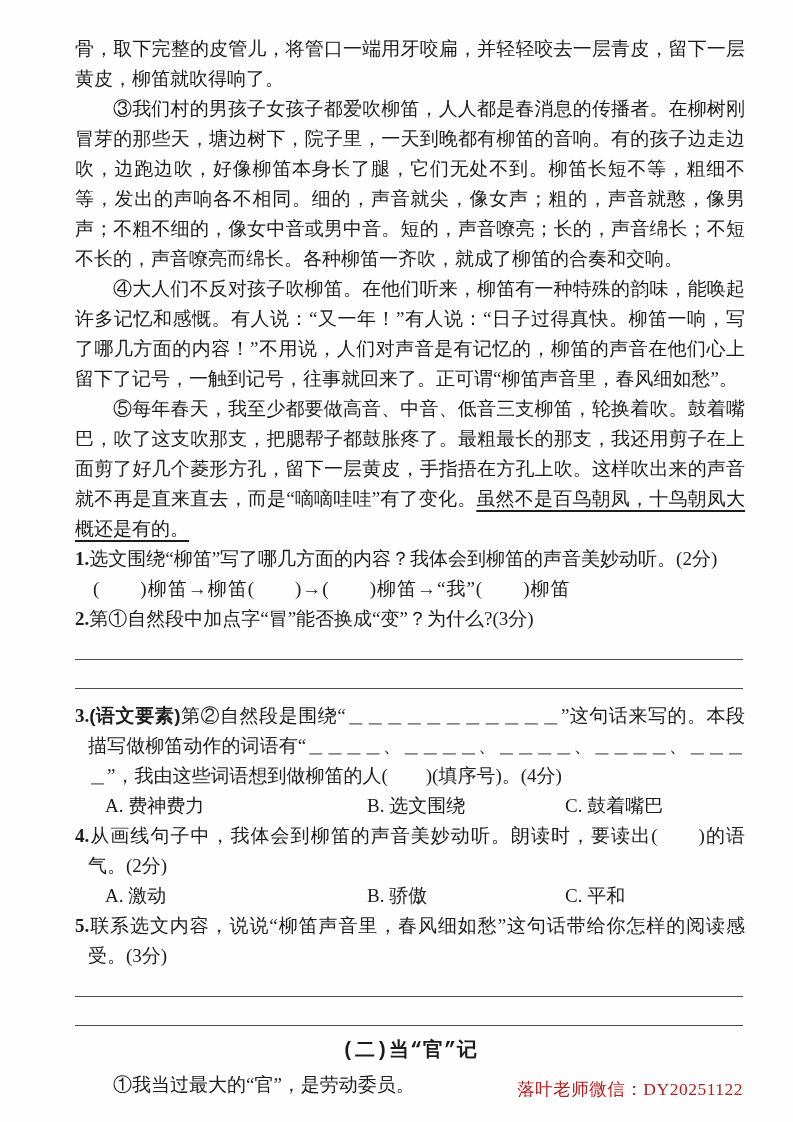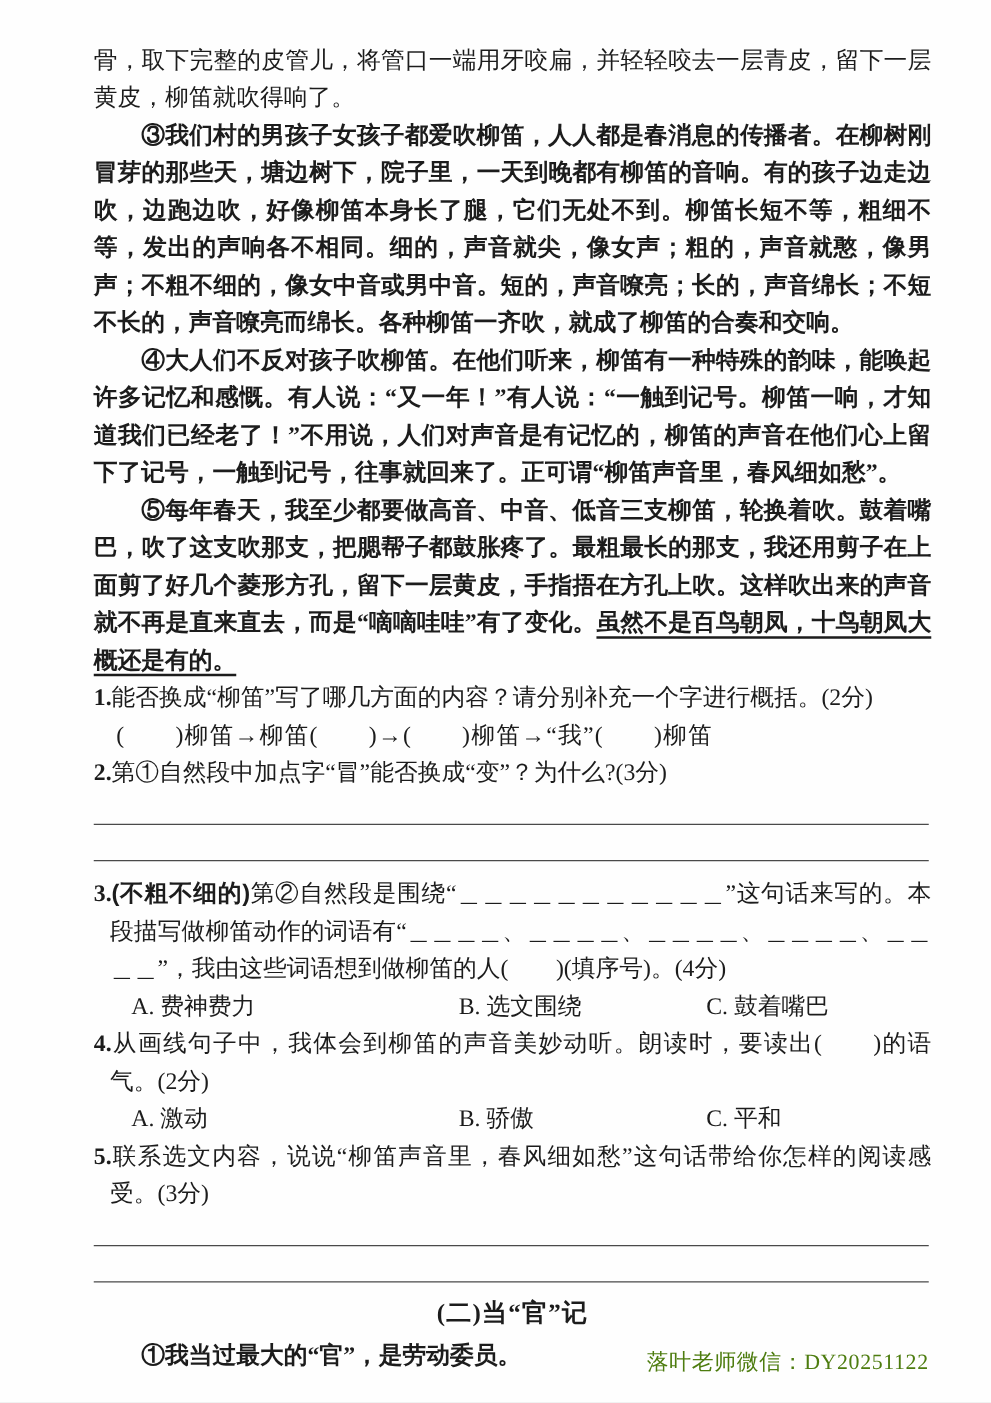--- a/index.html
+++ b/index.html
@@ -8,62 +8,62 @@
     width:793px;height:1122px;
     background:#fefefe;
     box-sizing:border-box;
     padding:34px 48px 0 75px;
     font-family:"Liberation Serif","DejaVu Serif",serif;
     font-size:19px;line-height:30px;
     color:#1c1c1c;
     overflow:hidden;
   }
   .para{margin:0;text-align:justify;word-break:break-all;}
-  .indent{text-indent:2em;font-weight:bold;}
+  .indent{text-indent:2em;}
   .ul-sentence{text-decoration:underline;text-underline-offset:5px;text-decoration-thickness:1.5px;}
   .question{margin:0;padding-left:13px;text-indent:-13px;text-align:justify;word-break:break-all;}
   .qnum{font-weight:bold;}
   .qtag{font-weight:bold;font-family:"Liberation Sans","DejaVu Sans",sans-serif;}
   .q1row{padding-left:18px;letter-spacing:1px;}
   .options{display:grid;grid-template-columns:262px 198px 1fr;padding-left:30px;}
   .answer-line{height:28px;border-bottom:1.5px solid #4a4a4a;margin-right:2px;}
   .answer-line.gap-top{height:25px;}
   .section-title{
     text-align:center;font-weight:bold;
-    font-family:Liberation Serif, serif;
+    font-family:Liberation Mono, monospace;
     font-size:20px;margin:10px 0 4px 0;letter-spacing:1px;
   }
   .footer{
     position:absolute;right:50px;bottom:18px;
-    font-size:17.5px;color:#4d7c0f;letter-spacing:.5px;
+    font-size:17.5px;color:#b91c1c;letter-spacing:.5px;
   }
 </style>
 </head>
 <body>
 
 <div class="page">
 
   <p class="para">骨，取下完整的皮管儿，将管口一端用牙咬扁，并轻轻咬去一层青皮，留下一层黄皮，柳笛就吹得响了。</p>
 
   <p class="para indent">③我们村的男孩子女孩子都爱吹柳笛，人人都是春消息的传播者。在柳树刚冒芽的那些天，塘边树下，院子里，一天到晚都有柳笛的音响。有的孩子边走边吹，边跑边吹，好像柳笛本身长了腿，它们无处不到。柳笛长短不等，粗细不等，发出的声响各不相同。细的，声音就尖，像女声；粗的，声音就憨，像男声；不粗不细的，像女中音或男中音。短的，声音嘹亮；长的，声音绵长；不短不长的，声音嘹亮而绵长。各种柳笛一齐吹，就成了柳笛的合奏和交响。</p>
 
-  <p class="para indent">④大人们不反对孩子吹柳笛。在他们听来，柳笛有一种特殊的韵味，能唤起许多记忆和感慨。有人说：“又一年！”有人说：“一触到记号。柳笛一响，才知道我们已经老了！”不用说，人们对声音是有记忆的，柳笛的声音在他们心上留下了记号，一触到记号，往事就回来了。正可谓“柳笛声音里，春风细如愁”。</p>
+  <p class="para indent">④大人们不反对孩子吹柳笛。在他们听来，柳笛有一种特殊的韵味，能唤起许多记忆和感慨。有人说：“又一年！”有人说：“日子过得真快。柳笛一响，写了哪几方面的内容！”不用说，人们对声音是有记忆的，柳笛的声音在他们心上留下了记号，一触到记号，往事就回来了。正可谓“柳笛声音里，春风细如愁”。</p>
 
   <p class="para indent"><span>⑤每年春天，我至少都要做高音、中音、低音三支柳笛，轮换着吹。鼓着嘴巴，吹了这支吹那支，把腮帮子都鼓胀疼了。最粗最长的那支，我还用剪子在上面剪了好几个菱形方孔，留下一层黄皮，手指捂在方孔上吹。这样吹出来的声音就不再是直来直去，而是“嘀嘀哇哇”有了变化。</span><span class="ul-sentence">虽然不是百鸟朝凤，十鸟朝凤大概还是有的。</span></p>
 
-  <div class="question"><span class="qnum">1.</span><span>能否换成“柳笛”写了哪几方面的内容？请分别补充一个字进行概括。(2分)</span></div>
+  <div class="question"><span class="qnum">1.</span><span>选文围绕“柳笛”写了哪几方面的内容？我体会到柳笛的声音美妙动听。(2分)</span></div>
 
   <div class="q1row">(　　)柳笛→柳笛(　　)→(　　)柳笛→“我”(　　)柳笛</div>
 
   <div class="question"><span class="qnum">2.</span><span>第①自然段中加点字“冒”能否换成“变”？为什么?(3分)</span></div>
 
   <div class="answer-line gap-top"></div>
   <div class="answer-line"></div>
 
-  <div class="question" style="margin-top:12px;"><span class="qnum">3.</span><span class="qtag">(不粗不细的)</span><span>第②自然段是围绕“＿＿＿＿＿＿＿＿＿＿＿”这句话来写的。本段描写做柳笛动作的词语有“＿＿＿＿、＿＿＿＿、＿＿＿＿、＿＿＿＿、＿＿＿＿”，我由这些词语想到做柳笛的人(　　)(填序号)。(4分)</span></div>
+  <div class="question" style="margin-top:12px;"><span class="qnum">3.</span><span class="qtag">(语文要素)</span><span>第②自然段是围绕“＿＿＿＿＿＿＿＿＿＿＿”这句话来写的。本段描写做柳笛动作的词语有“＿＿＿＿、＿＿＿＿、＿＿＿＿、＿＿＿＿、＿＿＿＿”，我由这些词语想到做柳笛的人(　　)(填序号)。(4分)</span></div>
 
   <div class="options">
     <span>A. 费神费力</span>
     <span>B. 选文围绕</span>
     <span>C. 鼓着嘴巴</span>
   </div>
 
   <div class="question"><span class="qnum">4.</span><span>从画线句子中，我体会到柳笛的声音美妙动听。朗读时，要读出(　　)的语气。(2分)</span></div>
 
   <div class="options">

